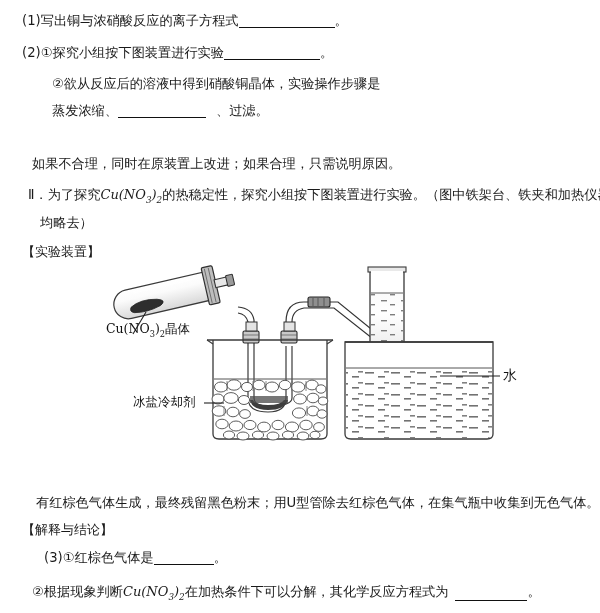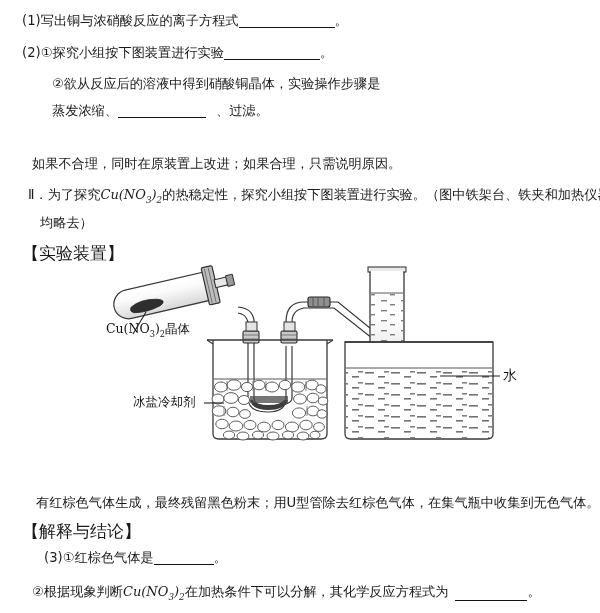--- a/index.html
+++ b/index.html
@@ -53,21 +53,21 @@
   .f sub {
     font-size: 0.68em;
     font-style: italic;
   }
   .fu {
     font-family: "DejaVu Serif", "Liberation Serif", serif;
     font-style: normal;
     font-size: 12.4px;
   }
   .fu sub { font-size: 0.66em; }
-  .bracket-head { font-size: 17px; }
+  .bracket-head { font-size: 13px; }
 
   
   .diagram {
     position: absolute;
     left: 0px;
     top: 248px;
     width: 600px;
     height: 200px;
   }
   .diagram svg { display: block; }

